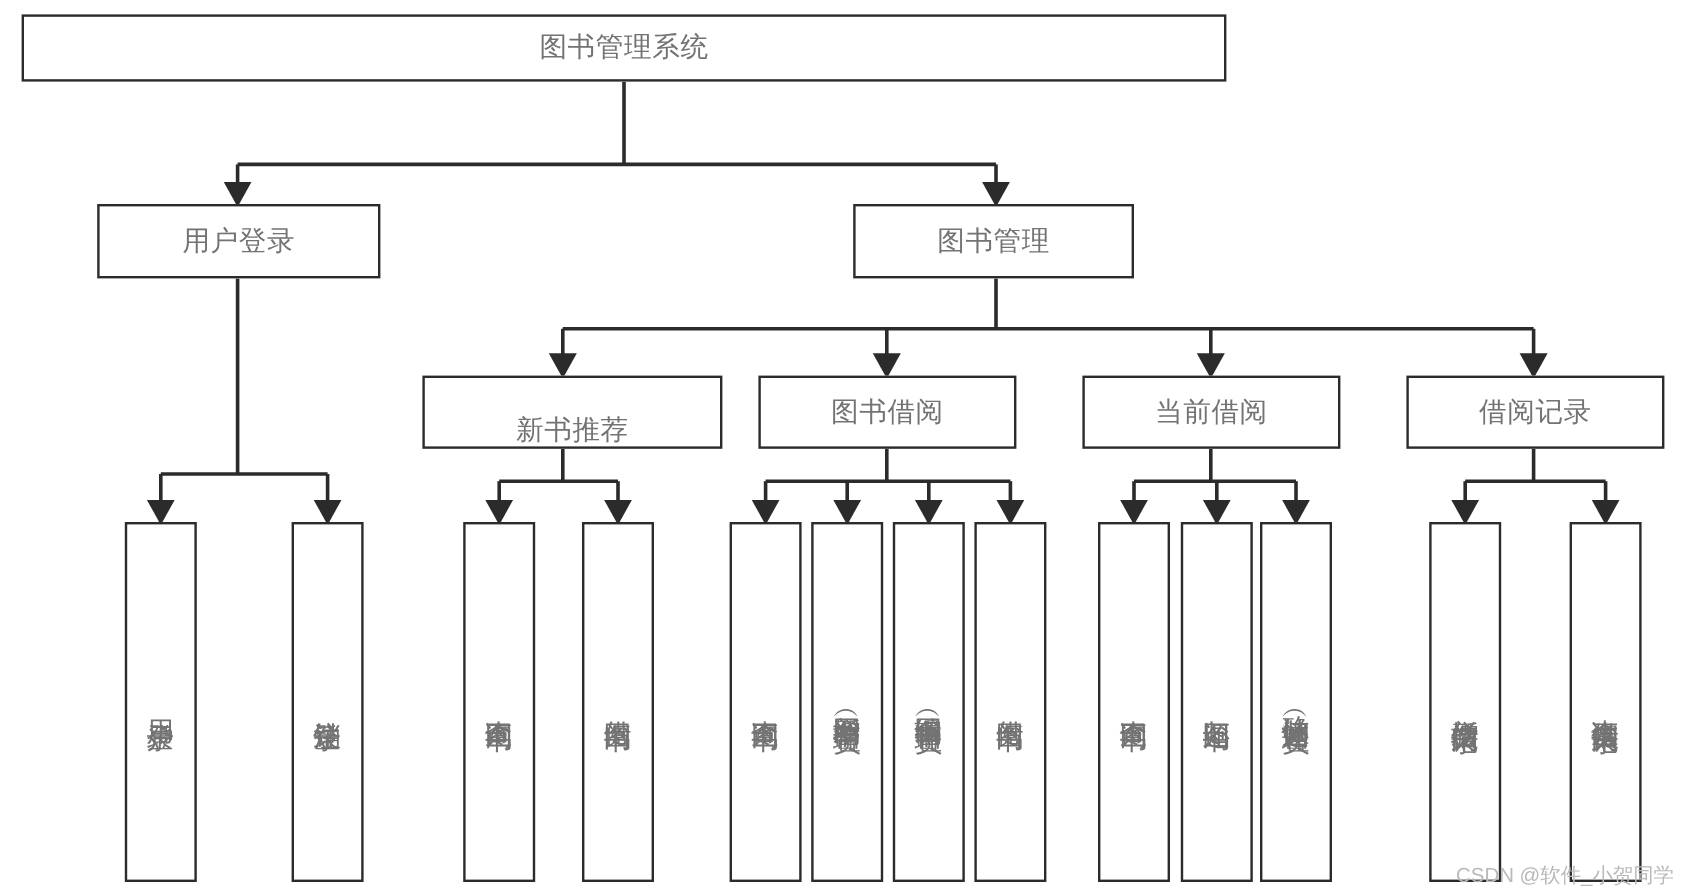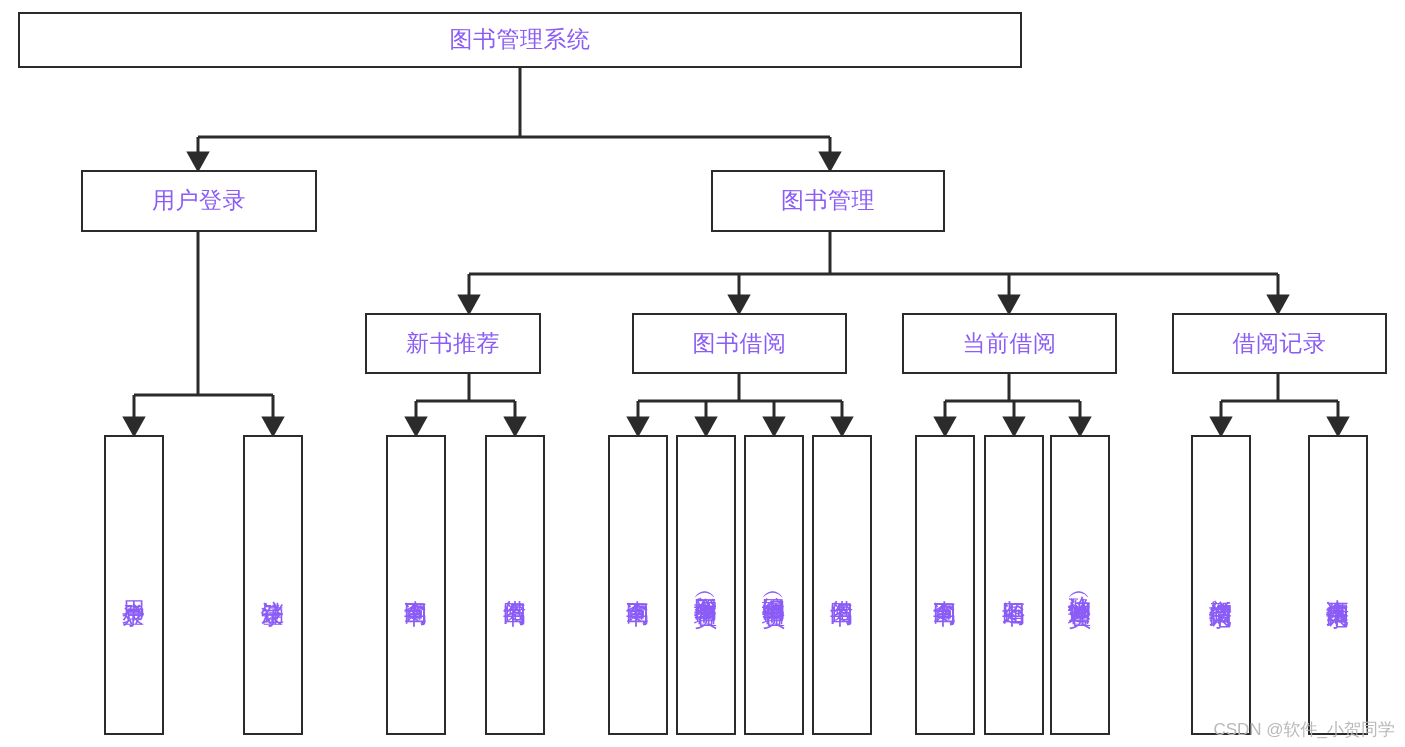--- a/index.html
+++ b/index.html
@@ -28,21 +28,21 @@
     position: absolute;
     box-sizing: border-box;
     background: #ffffff;
     border: 2.5px solid #2b2b2b;
     display: flex;
     align-items: center;
     justify-content: center;
     z-index: 2;
   }
   .node .label {
-    color: #8b5cf6;
+    color: #737373;
     text-align: center;
     line-height: 1.18;
     letter-spacing: 0.5px;
   }
   .node.horiz .label {
     font-size: 23px;
     white-space: nowrap;
   }
   .node.vert {
     align-items: center;
@@ -128,21 +128,21 @@
     <span class="label">图书管理系统</span>
   </div>
 
   <div class="node horiz" style="left:81px; top:170px; width:236px; height:62px;">
     <span class="label">用户登录</span>
   </div>
   <div class="node horiz" style="left:711px; top:170px; width:234px; height:62px;">
     <span class="label">图书管理</span>
   </div>
 
-  <div class="node horiz" style="left:365px; top:313px; width:176px; height:61px;">
+  <div class="node horiz" style="left:352px; top:313px; width:250px; height:61px;align-items:flex-end;">
     <span class="label">新书推荐</span>
   </div>
   <div class="node horiz" style="left:632px; top:313px; width:215px; height:61px;">
     <span class="label">图书借阅</span>
   </div>
   <div class="node horiz" style="left:1172px; top:313px; width:215px; height:61px;">
     <span class="label">借阅记录</span>
   </div>
   <div class="node horiz" style="left:902px; top:313px; width:215px; height:61px;">
     <span class="label">当前借阅</span>

